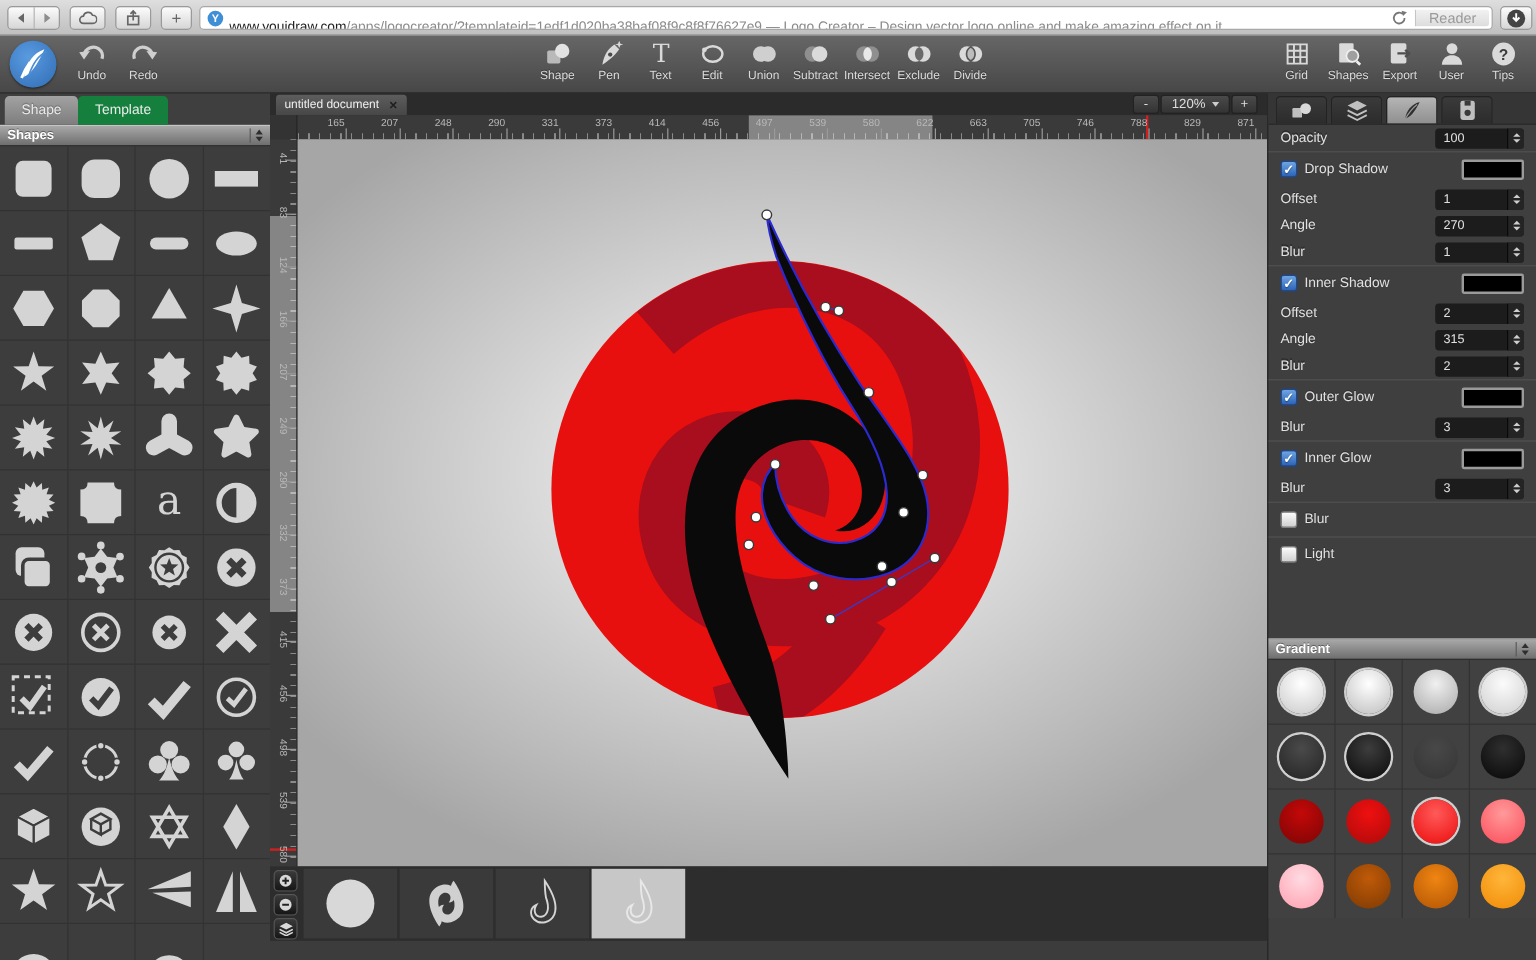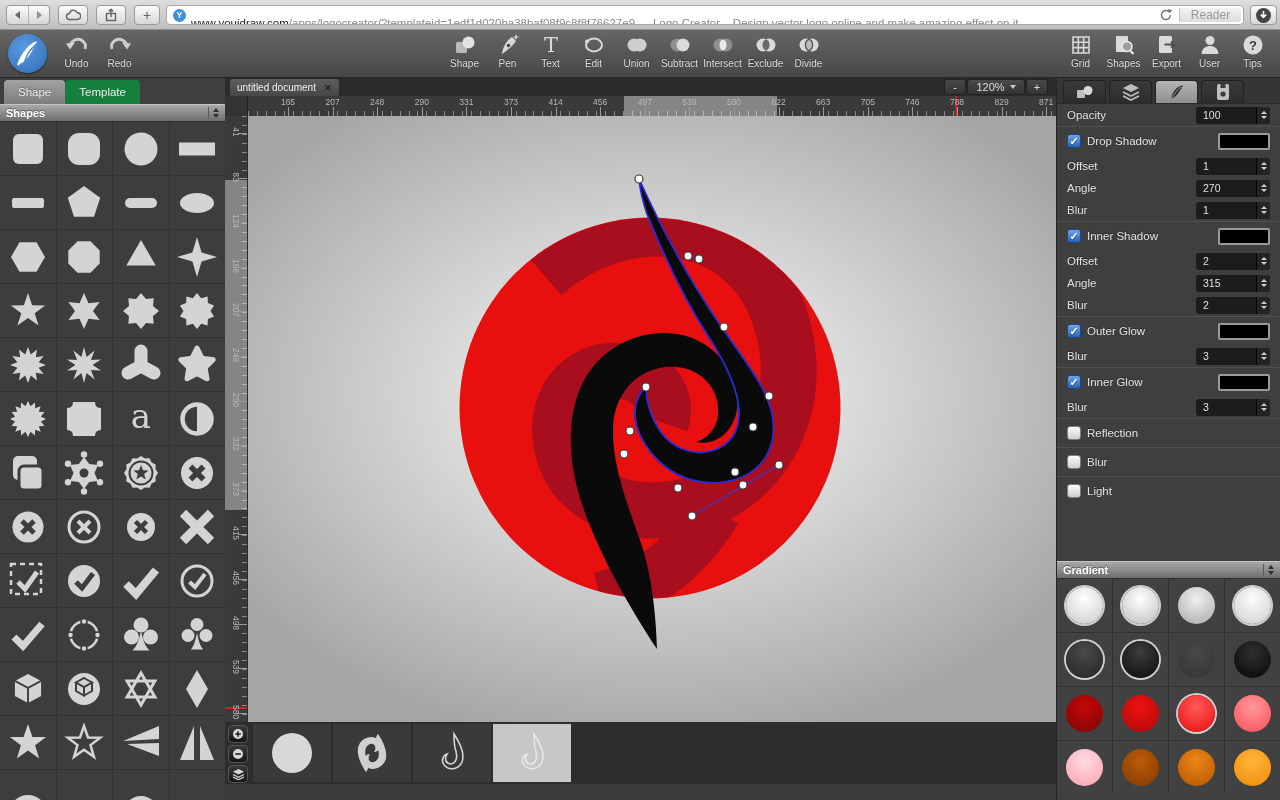--- a/index.html
+++ b/index.html
@@ -73,21 +73,21 @@
   #zoom-minus,#zoom-plus { width:22px; }
   #zoom-value { width:58px; gap:5px; }
   #zoom-value .tri-dn { border-top-color:#ccc; border-left-width:3px; border-right-width:3px; }
 
   #ruler-row { position:relative; height:20px; background:#383838; border-bottom:1px solid #222; }
   #ruler-corner { position:absolute; left:0; top:0; width:23px; height:20px; background:#333; border-right:1px solid #222; }
   #hruler { position:absolute; left:23px; top:0; width:808px; height:20px; overflow:hidden;
     background:repeating-linear-gradient(to right, #8a8a8a 0 1px, transparent 1px 8.92px) 0 100% / 100% 5px no-repeat, #3a3a3a; }
   #hruler .hl { position:absolute; left:376px; width:153px; top:0; bottom:0; background:rgba(255,255,255,.38); }
   #hruler .redline { position:absolute; left:707px; top:0; bottom:0; width:2px; background:#cf2020; }
-  .hlab { position:absolute; top:1px; width:30px; margin-left:-15px; text-align:center; font-size:8.5px; color:#b8b8b8; }
+  .hlab { position:absolute; top:1px; width:30px; margin-left:-15px; font-size:8.5px; color:#b8b8b8; }
   .htick { position:absolute; bottom:0; width:1px; height:9px; background:#9a9a9a; }
 
   #canvas-body { position:relative; height:606px; }
   #vruler { position:absolute; left:0; top:0; width:23px; height:606px; overflow:hidden;
     background:repeating-linear-gradient(to bottom, #8a8a8a 0 1px, transparent 1px 8.92px) 100% 0 / 5px 100% no-repeat, #3a3a3a;
     border-right:1px solid #2a2a2a; }
   #vruler .hl { position:absolute; top:64px; height:330px; left:0; right:0; background:rgba(255,255,255,.38); }
   #vruler .redline { position:absolute; top:591px; left:0; right:0; height:2px; background:#cf2020; }
   .vlab { position:absolute; left:1px; width:20px; text-align:center; font-size:8.5px; color:#b8b8b8; transform:rotate(90deg); }
   .vtick { position:absolute; right:0; height:1px; width:9px; background:#9a9a9a; }
@@ -990,25 +990,20 @@
         <span class="valbox">
           <span class="v">3</span>
           <span class="arrows">
             <span class="tri-up"></span>
             <span class="tri-dn"></span>
           </span>
         </span>
       </div>
       <div class="p-row group">
         <span class="cb off"></span>
-        <span class="lbl">Reflection</span>
-        <span class="sp"></span>
-      </div>
-      <div class="p-row group">
-        <span class="cb off"></span>
         <span class="lbl">Blur</span>
         <span class="sp"></span>
       </div>
       <div class="p-row group">
         <span class="cb off"></span>
         <span class="lbl">Light</span>
         <span class="sp"></span>
       </div>
     </div>
   <div class="drop-header" id="gradient-header">

